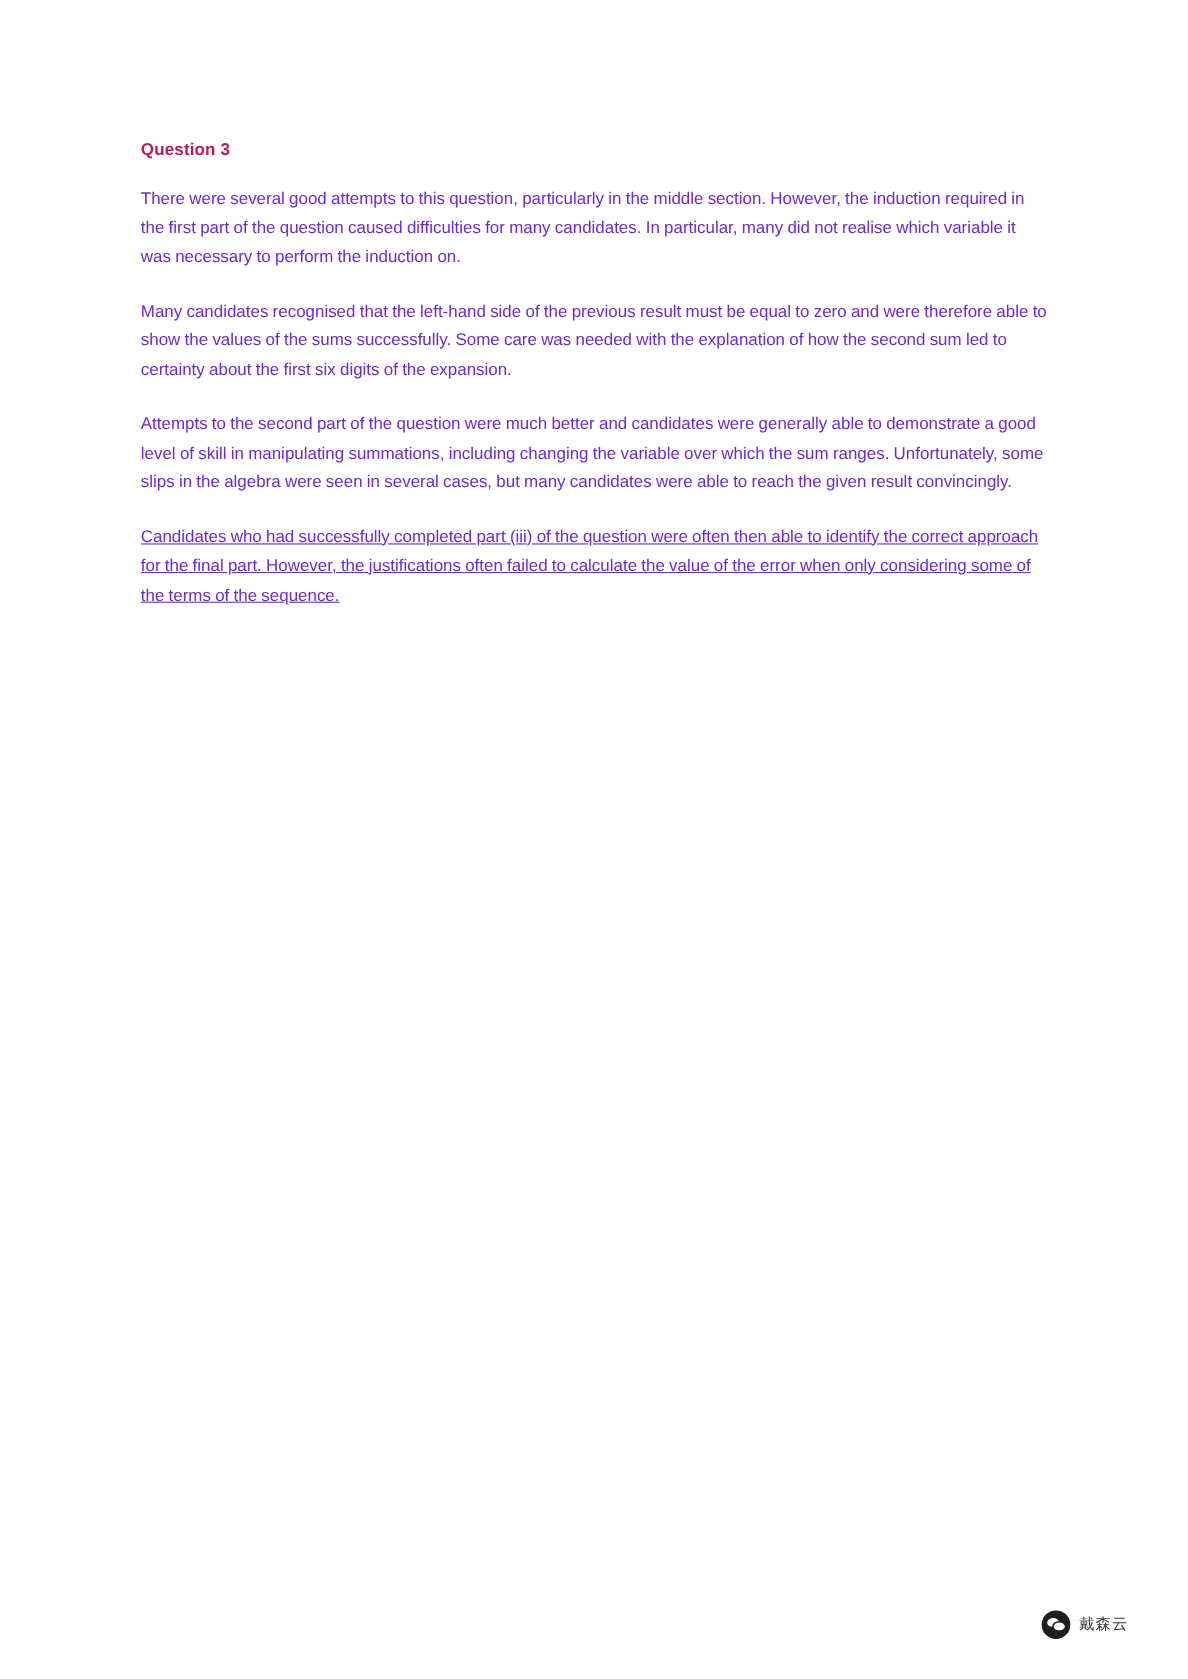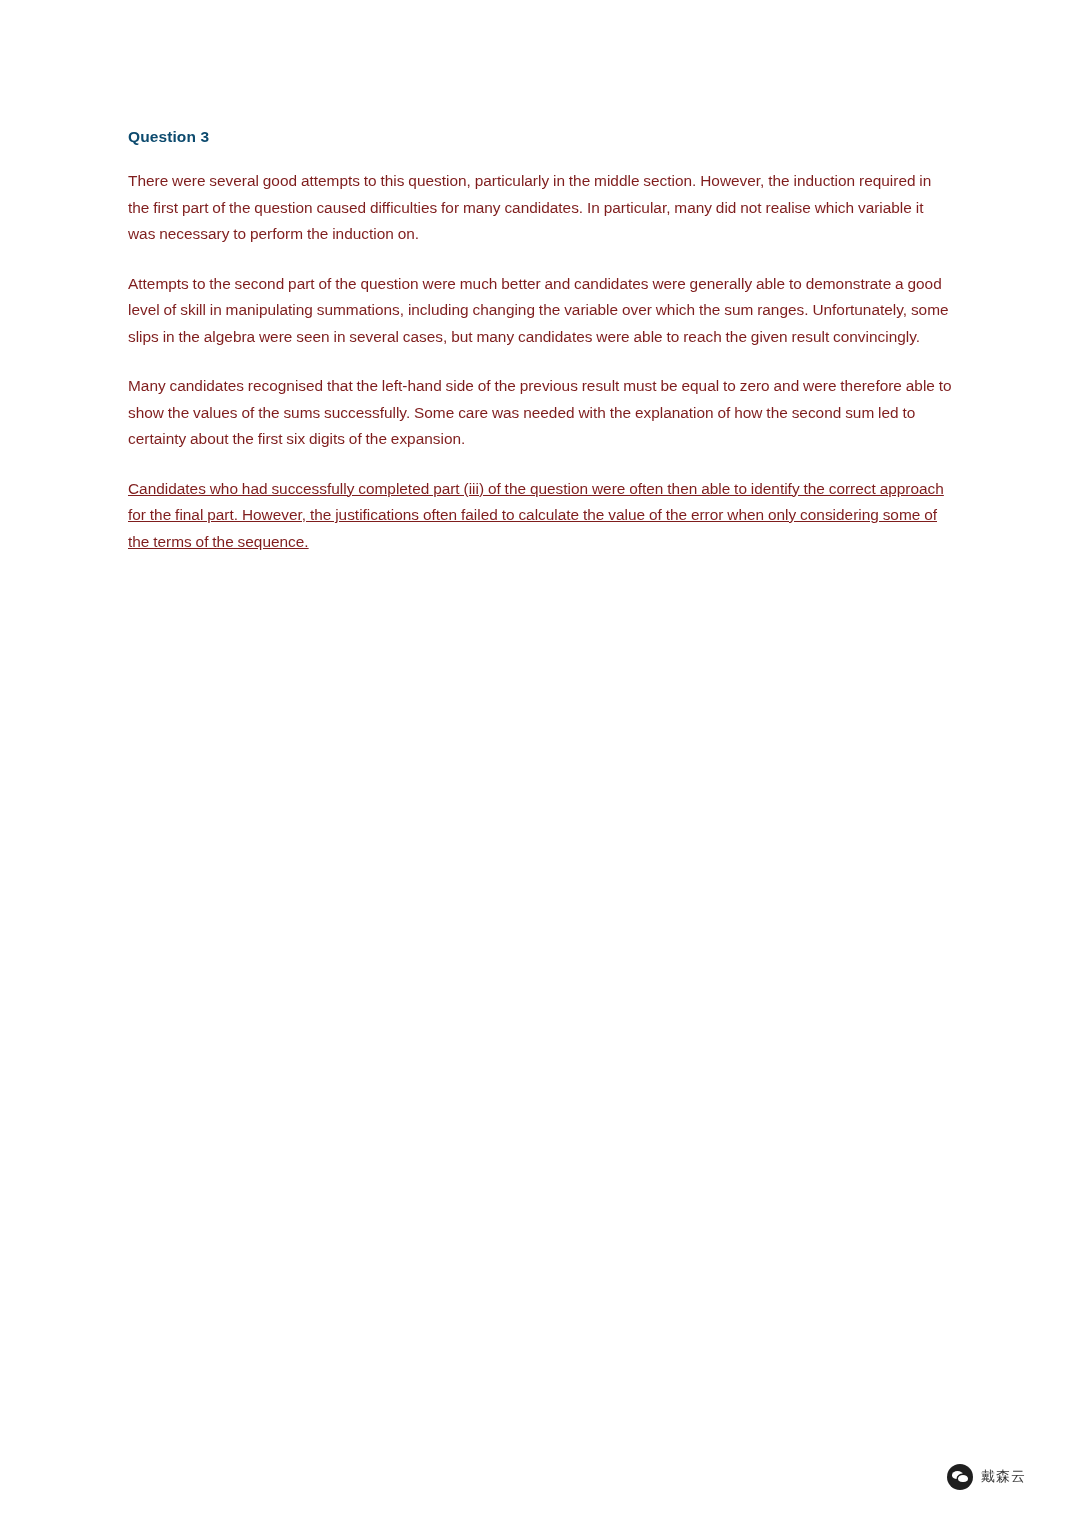--- a/index.html
+++ b/index.html
@@ -27,27 +27,27 @@
     position: absolute;
     left: 128px;
     top: 128px;
     width: 824px;
   }
   .doc-heading {
     font-size: 15.5px;
     font-weight: bold;
     letter-spacing: 0.1px;
     margin: 0 0 22px 0;
-    color: #0c4a6e;
+    color: #be185d;
   }
   .para {
     font-size: 15.4px;
     line-height: 26.5px;
     margin: 0 0 23px 0;
-    color: #7f1d1d;
+    color: #6d28d9;
     text-align: left;
     word-spacing: -0.4px;
   }
   .para:last-child {
     margin-bottom: 0;
     text-decoration: underline;
   }
   .footer-mark {
     position: absolute;
     right: 54px;
@@ -92,22 +92,22 @@
     font-family: Liberation Sans, sans-serif;
   }
 </style>
 </head>
 <body>
 
 <div class="page">
   <div class="content">
     <div class="doc-heading">Question 3</div>
     <p class="para">There were several good attempts to this question, particularly in the middle section. However, the induction required in the first part of the question caused difficulties for many candidates. In particular, many did not realise which variable it was necessary to perform the induction on.</p>
+    <p class="para">Many candidates recognised that the left-hand side of the previous result must be equal to zero and were therefore able to show the values of the sums successfully. Some care was needed with the explanation of how the second sum led to certainty about the first six digits of the expansion.</p>
     <p class="para">Attempts to the second part of the question were much better and candidates were generally able to demonstrate a good level of skill in manipulating summations, including changing the variable over which the sum ranges. Unfortunately, some slips in the algebra were seen in several cases, but many candidates were able to reach the given result convincingly.</p>
-    <p class="para">Many candidates recognised that the left-hand side of the previous result must be equal to zero and were therefore able to show the values of the sums successfully. Some care was needed with the explanation of how the second sum led to certainty about the first six digits of the expansion.</p>
     <p class="para">Candidates who had successfully completed part (iii) of the question were often then able to identify the correct approach for the final part. However, the justifications often failed to calculate the value of the error when only considering some of the terms of the sequence.</p>
   </div>
 
   <div class="footer-mark">
     <span class="wechat-badge"></span>
     <span class="footer-text">戴森云</span>
   </div>
 </div>
 
 </body></html>

